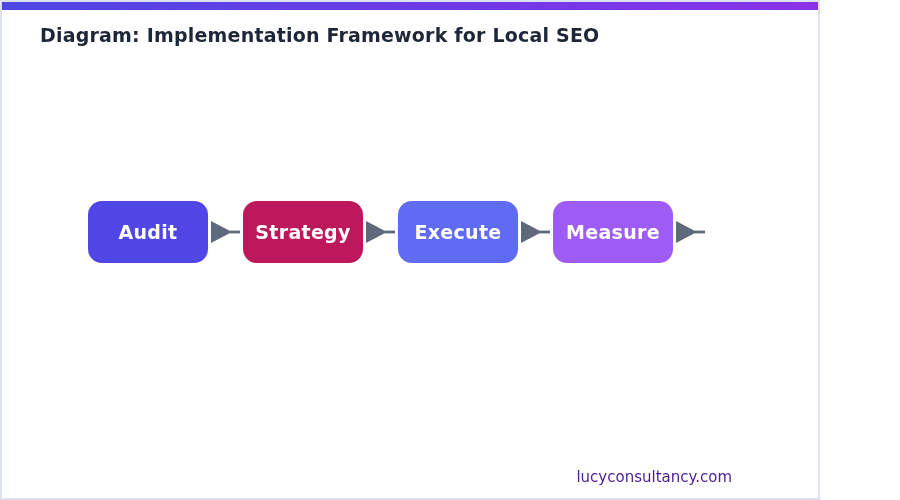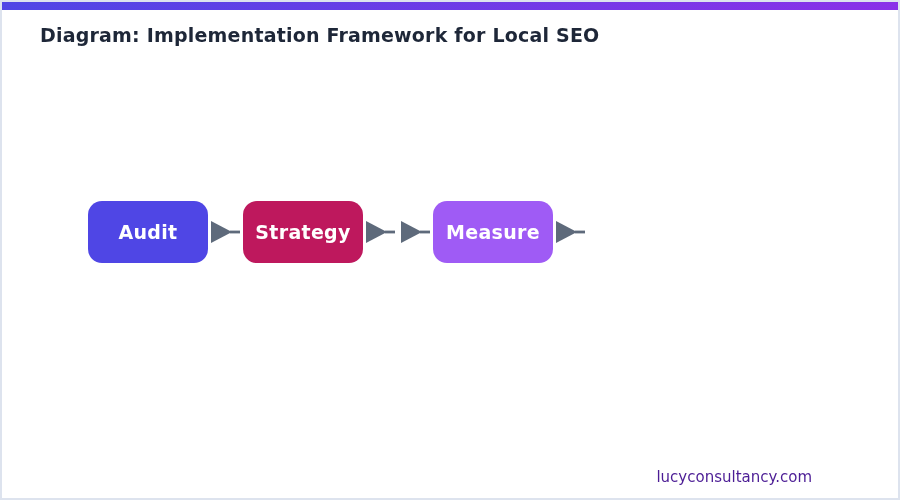--- a/index.html
+++ b/index.html
@@ -5,21 +5,21 @@
   html, body {
     margin: 0;
     padding: 0;
     width: 900px;
     height: 500px;
     font-family: "DejaVu Sans", "Liberation Sans", sans-serif;
     background: #ffffff;
   }
   .frame {
     position: relative;
-    width: 900px;
+    width: 820px;
     height: 500px;
     box-sizing: border-box;
     background: #ffffff;
     border: 2px solid #d946ef;
     overflow: hidden;
   }
   .accent-bar {
     position: absolute;
     top: 0;
     left: 0;
@@ -97,20 +97,23 @@
       </div>
       <div class="step-box" style="background: #be185d;">
         <span class="step-label" style="color: rgb(255, 255, 255);">Strategy</span>
       </div>
       <div class="arrow-wrap">
         <svg width="35" height="26" viewBox="0 0 35 26" xmlns="http://www.w3.org/2000/svg">
           <polygon points="3,2 24,13 3,24" fill="#5e6a7b"></polygon>
           <rect x="22" y="11.6" width="10" height="2.8" fill="#5e6a7b"></rect>
         </svg>
       </div>
+      <div class="step-box" style="background: rgb(94, 107, 242);">
+        <span class="step-label" style="color: rgb(255, 255, 255);">Execute</span>
+      </div>
       <div class="arrow-wrap">
         <svg width="35" height="26" viewBox="0 0 35 26" xmlns="http://www.w3.org/2000/svg">
           <polygon points="3,2 24,13 3,24" fill="#5e6a7b"></polygon>
           <rect x="22" y="11.6" width="10" height="2.8" fill="#5e6a7b"></rect>
         </svg>
       </div>
       <div class="step-box" style="background: rgb(159, 91, 245);">
         <span class="step-label" style="color: #ffffff;">Measure</span>
       </div>
       <div class="arrow-wrap">

